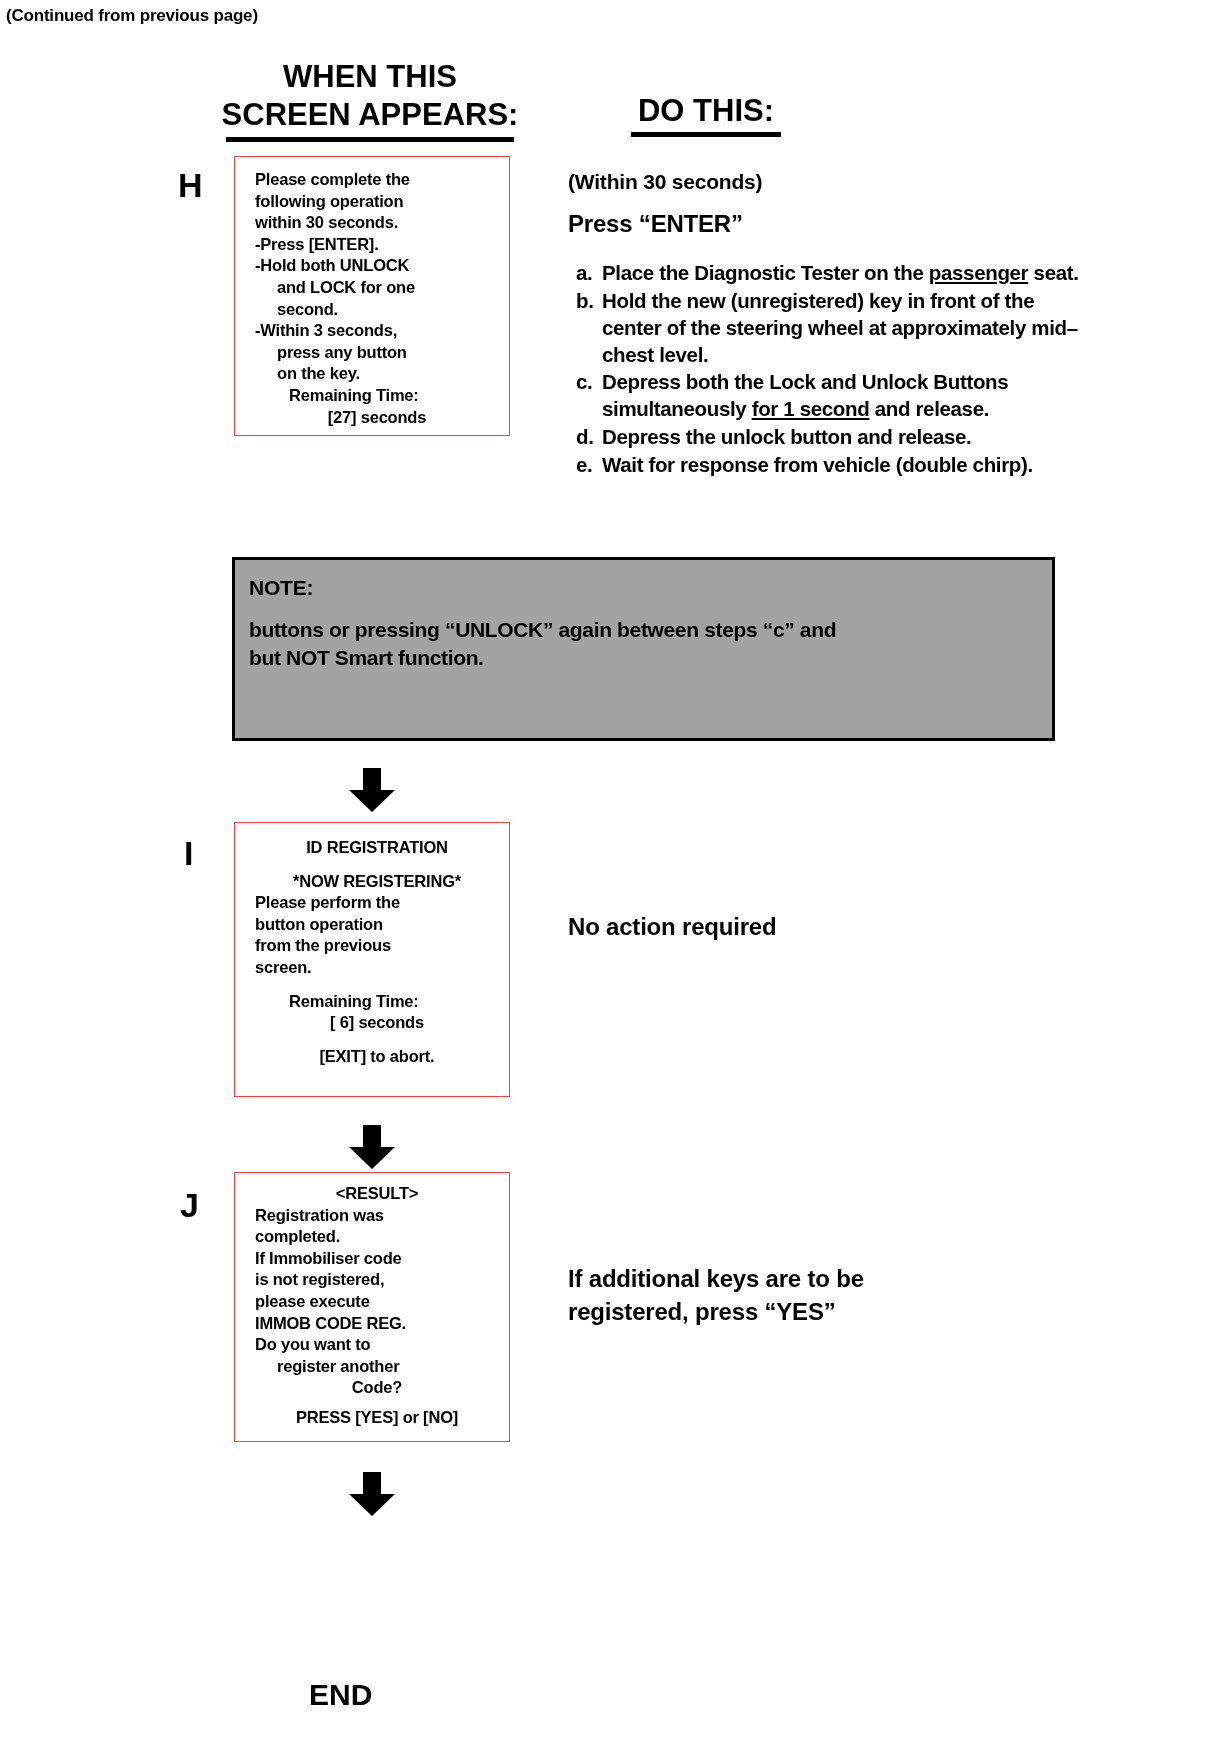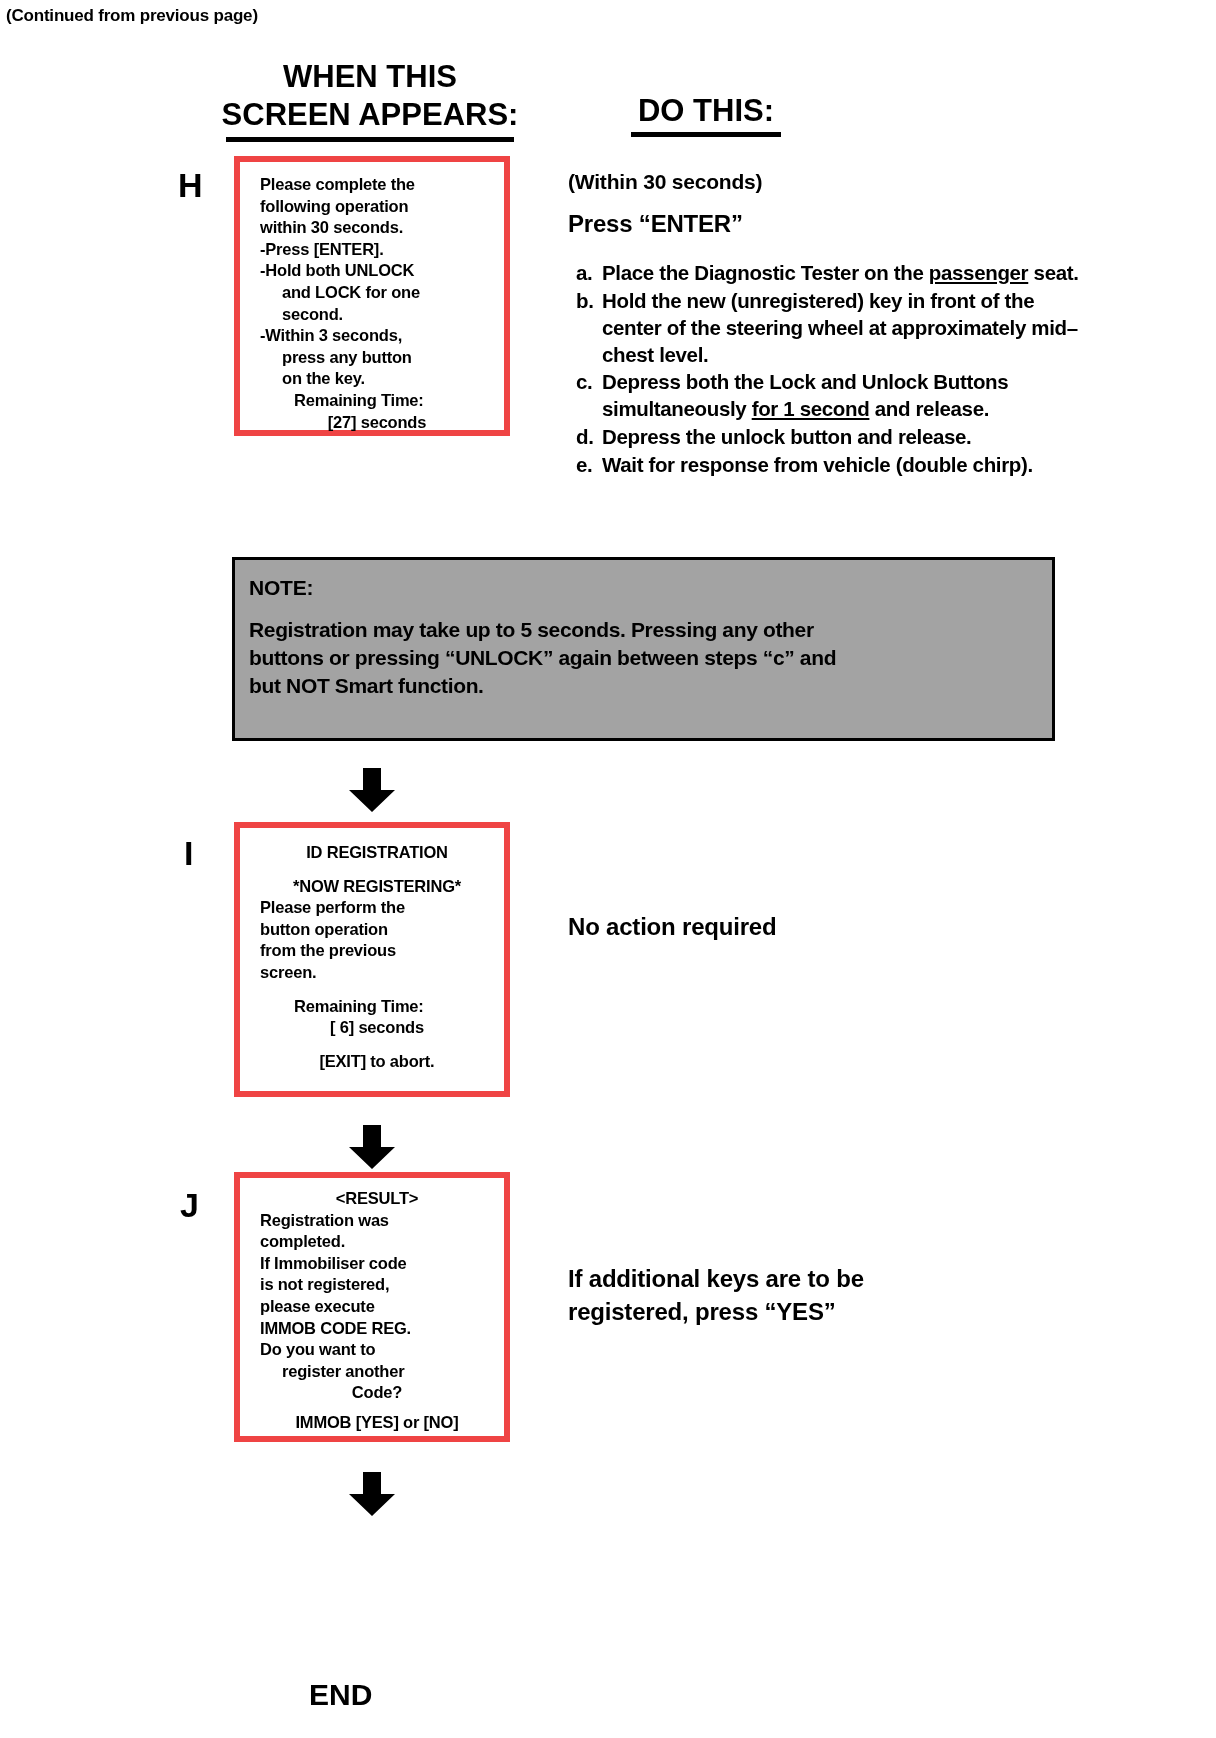--- a/index.html
+++ b/index.html
@@ -47,21 +47,21 @@
   .flow-letter {
     position: absolute;
     font-size: 34px;
     font-weight: bold;
     line-height: 1;
   }
 
   
   .screen-box {
     position: absolute;
-    border: 6px solid #ef4444;
+    border: 1px solid #ef4444;
     background: #fff;
     font-weight: bold;
     font-size: 16.5px;
     line-height: 1.31;
     letter-spacing: -0.2px;
   }
   .screen-box .inner { padding: 12px 10px 10px 20px; }
   .screen-box .ctr { text-align: center; }
   .screen-box .ind1 { padding-left: 22px; }
   .screen-box .ind2 { padding-left: 34px; }
@@ -175,21 +175,20 @@
       <div class="rc-step">
         <span class="mark">e.</span>
         <span class="txt"><span>Wait for response from vehicle (double chirp).</span></span>
       </div>
     </div>
 
   <div id="note-box">
     <div class="inner">
       <div id="note-title">NOTE:</div>
       <div id="note-body">
-        <div>Registration may take up to 5 seconds. Pressing any other</div>
         <div>buttons or pressing “UNLOCK” again between steps “c” and</div>
         <div>but NOT Smart function.</div>
       </div>
     </div>
   </div>
 
   <div class="arrow" style="left:349px; top:768px;">
     <svg width="46" height="44" viewBox="0 0 46 44" aria-hidden="true">
       <polygon points="14,0 32,0 32,22 46,22 23,44 0,22 14,22" fill="#000"></polygon>
     </svg>
@@ -230,21 +229,21 @@
       <div>Registration was</div>
       <div>completed.</div>
       <div>If Immobiliser code</div>
       <div>is not registered,</div>
       <div>please execute</div>
       <div>IMMOB CODE REG.</div>
       <div>Do you want to</div>
       <div class="ind1">register another</div>
       <div class="ctr">Code?</div>
       <div class="gap-sm"></div>
-      <div class="ctr">IMMOB [YES] or [NO]</div>
+      <div class="ctr">PRESS [YES] or [NO]</div>
     </div>
   </div>
 
   <div class="rc" id="rc-yes">
     <div>If additional keys are to be</div>
     <div>registered, press “YES”</div>
   </div>
 
   <div class="arrow" style="left:349px; top:1472px;">
     <svg width="46" height="44" viewBox="0 0 46 44" aria-hidden="true">

